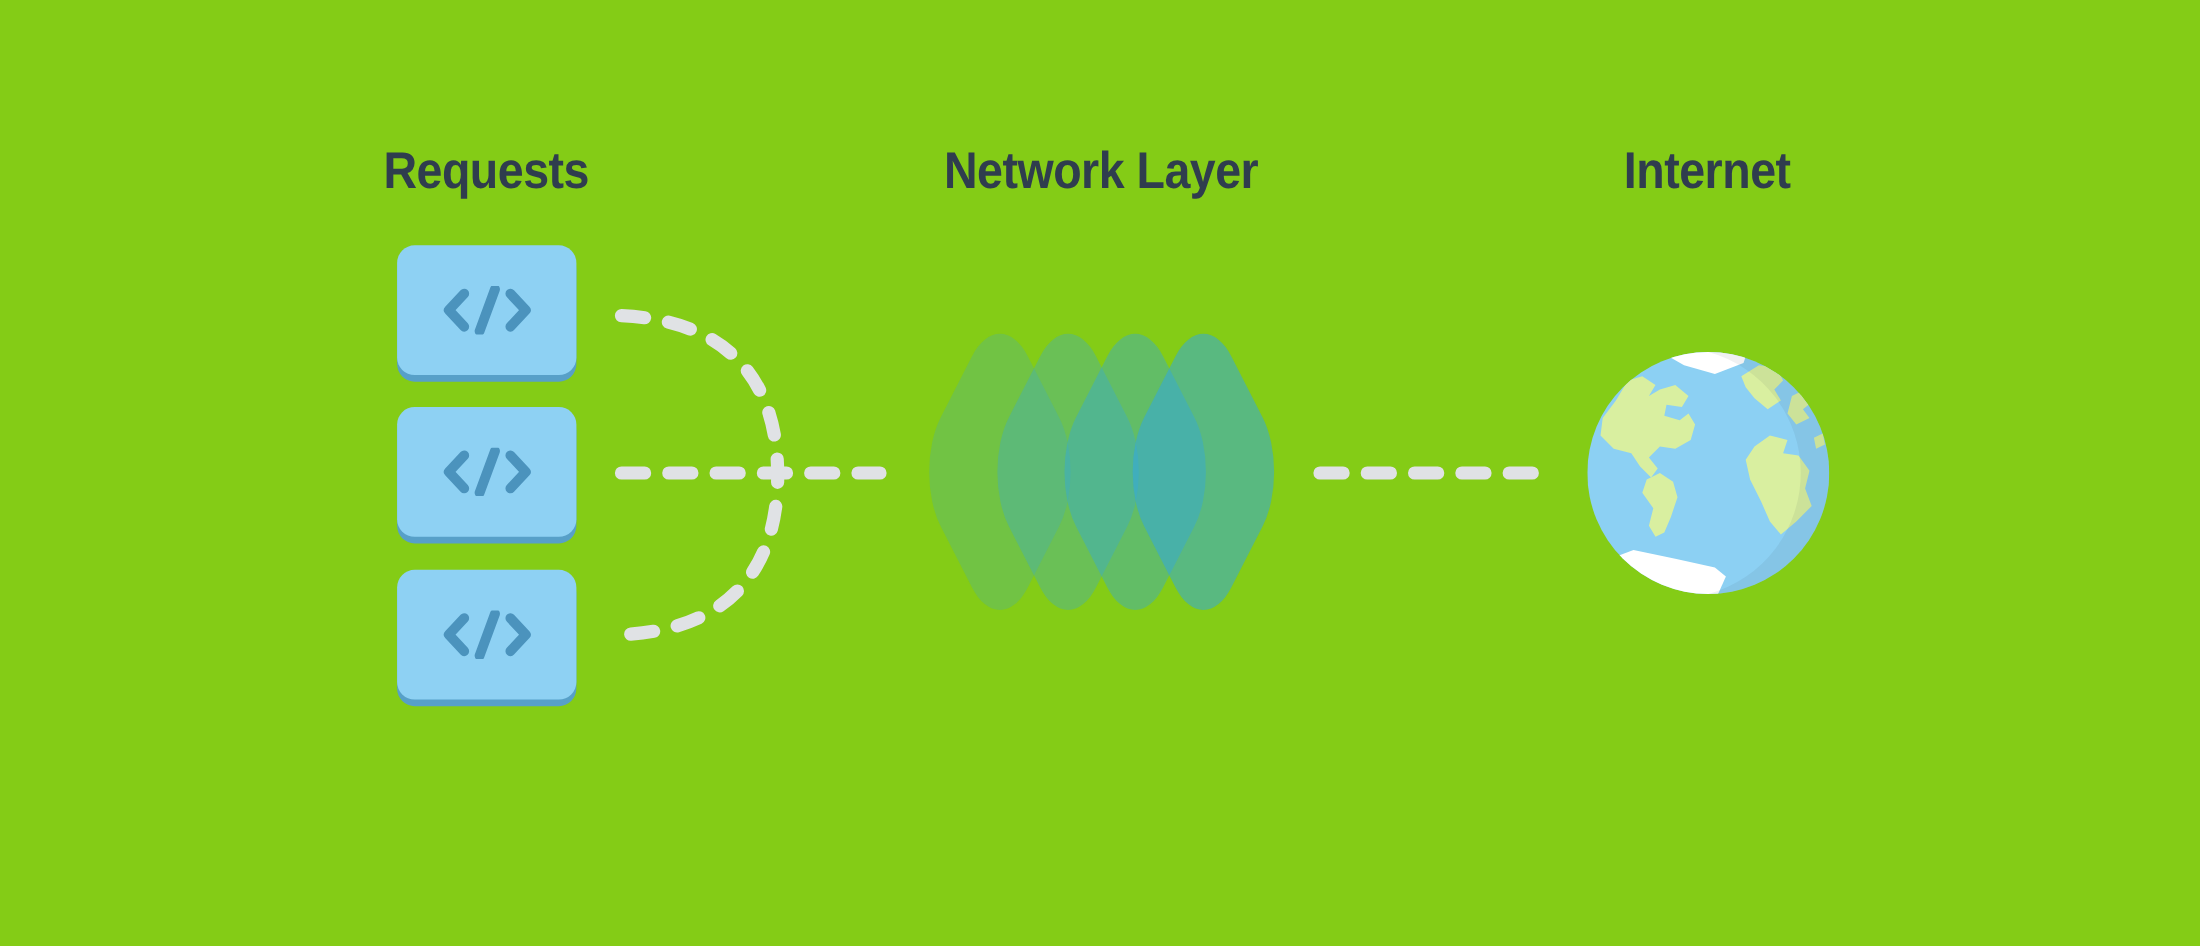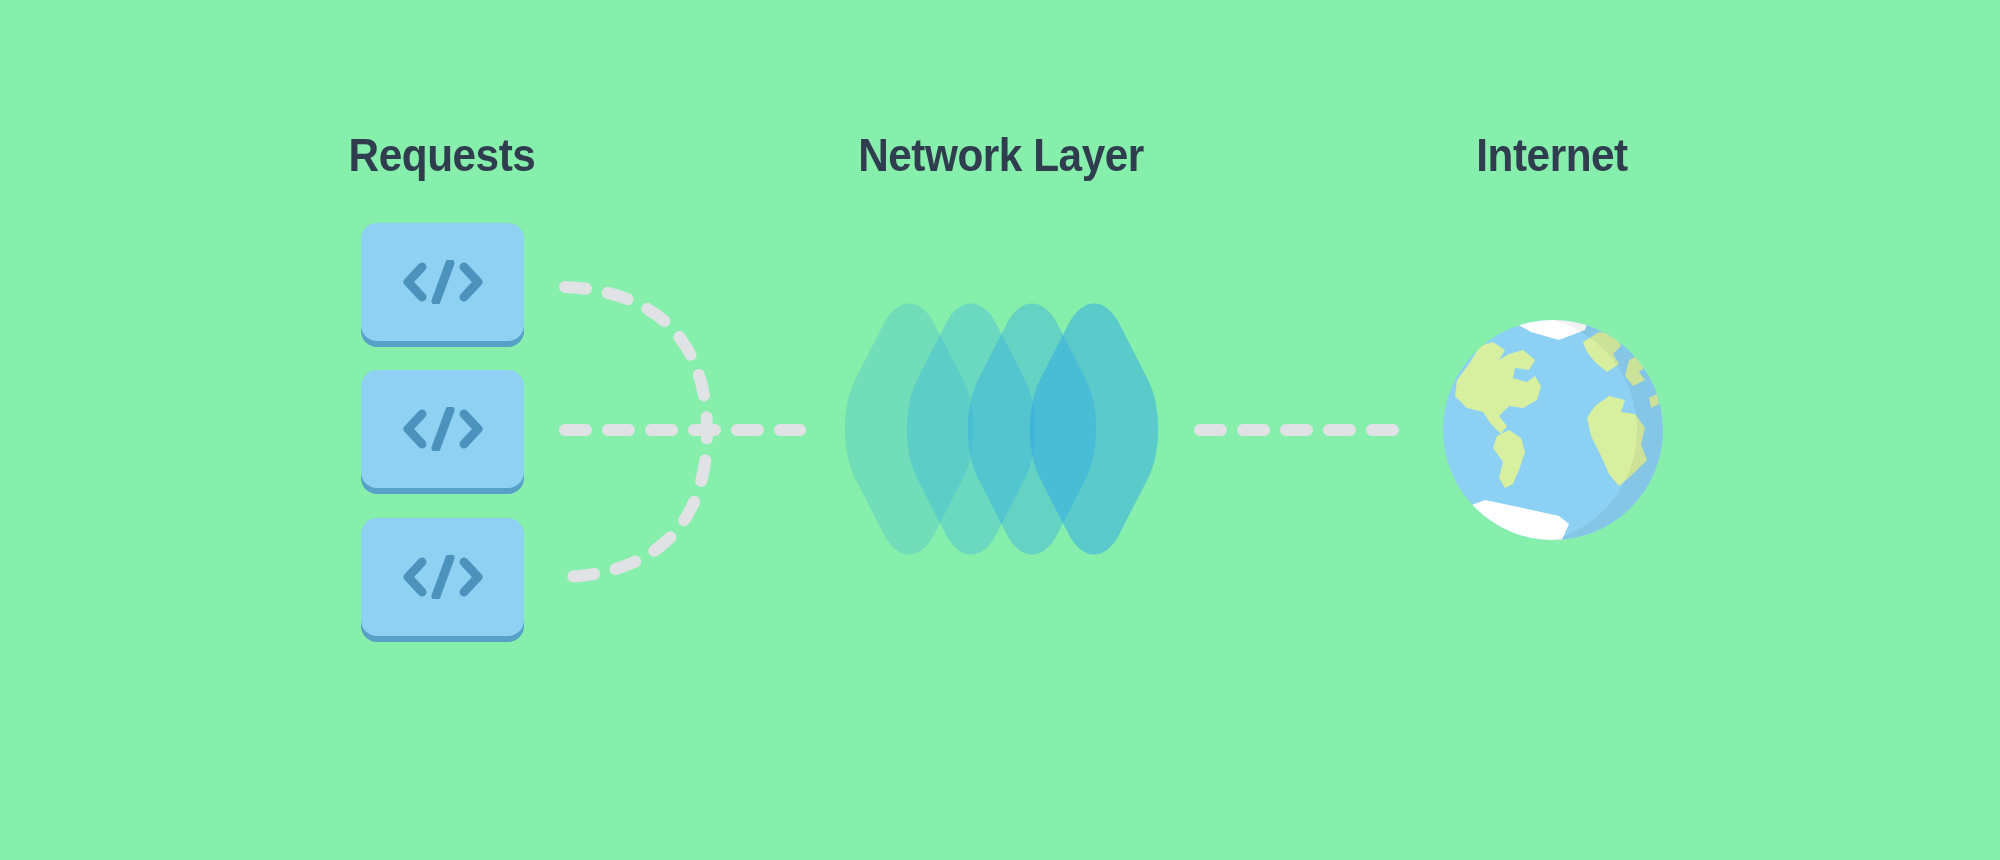--- a/index.html
+++ b/index.html
@@ -1,19 +1,19 @@
 <!DOCTYPE html>
 <html><head>
 <meta charset="utf-8">
 <style>
   html,body{margin:0;padding:0;}
   .canvas{
     position:relative;
     width:2000px;height:860px;
-    background:#86efac;
+    background:#84cc16;
     overflow:hidden;
     font-family:"Liberation Sans","DejaVu Sans",sans-serif;
   }
   
   .heading{
     position:absolute;
     top:131px;
     transform:translateX(-50%);
     font-size:47px;
     font-weight:700;

